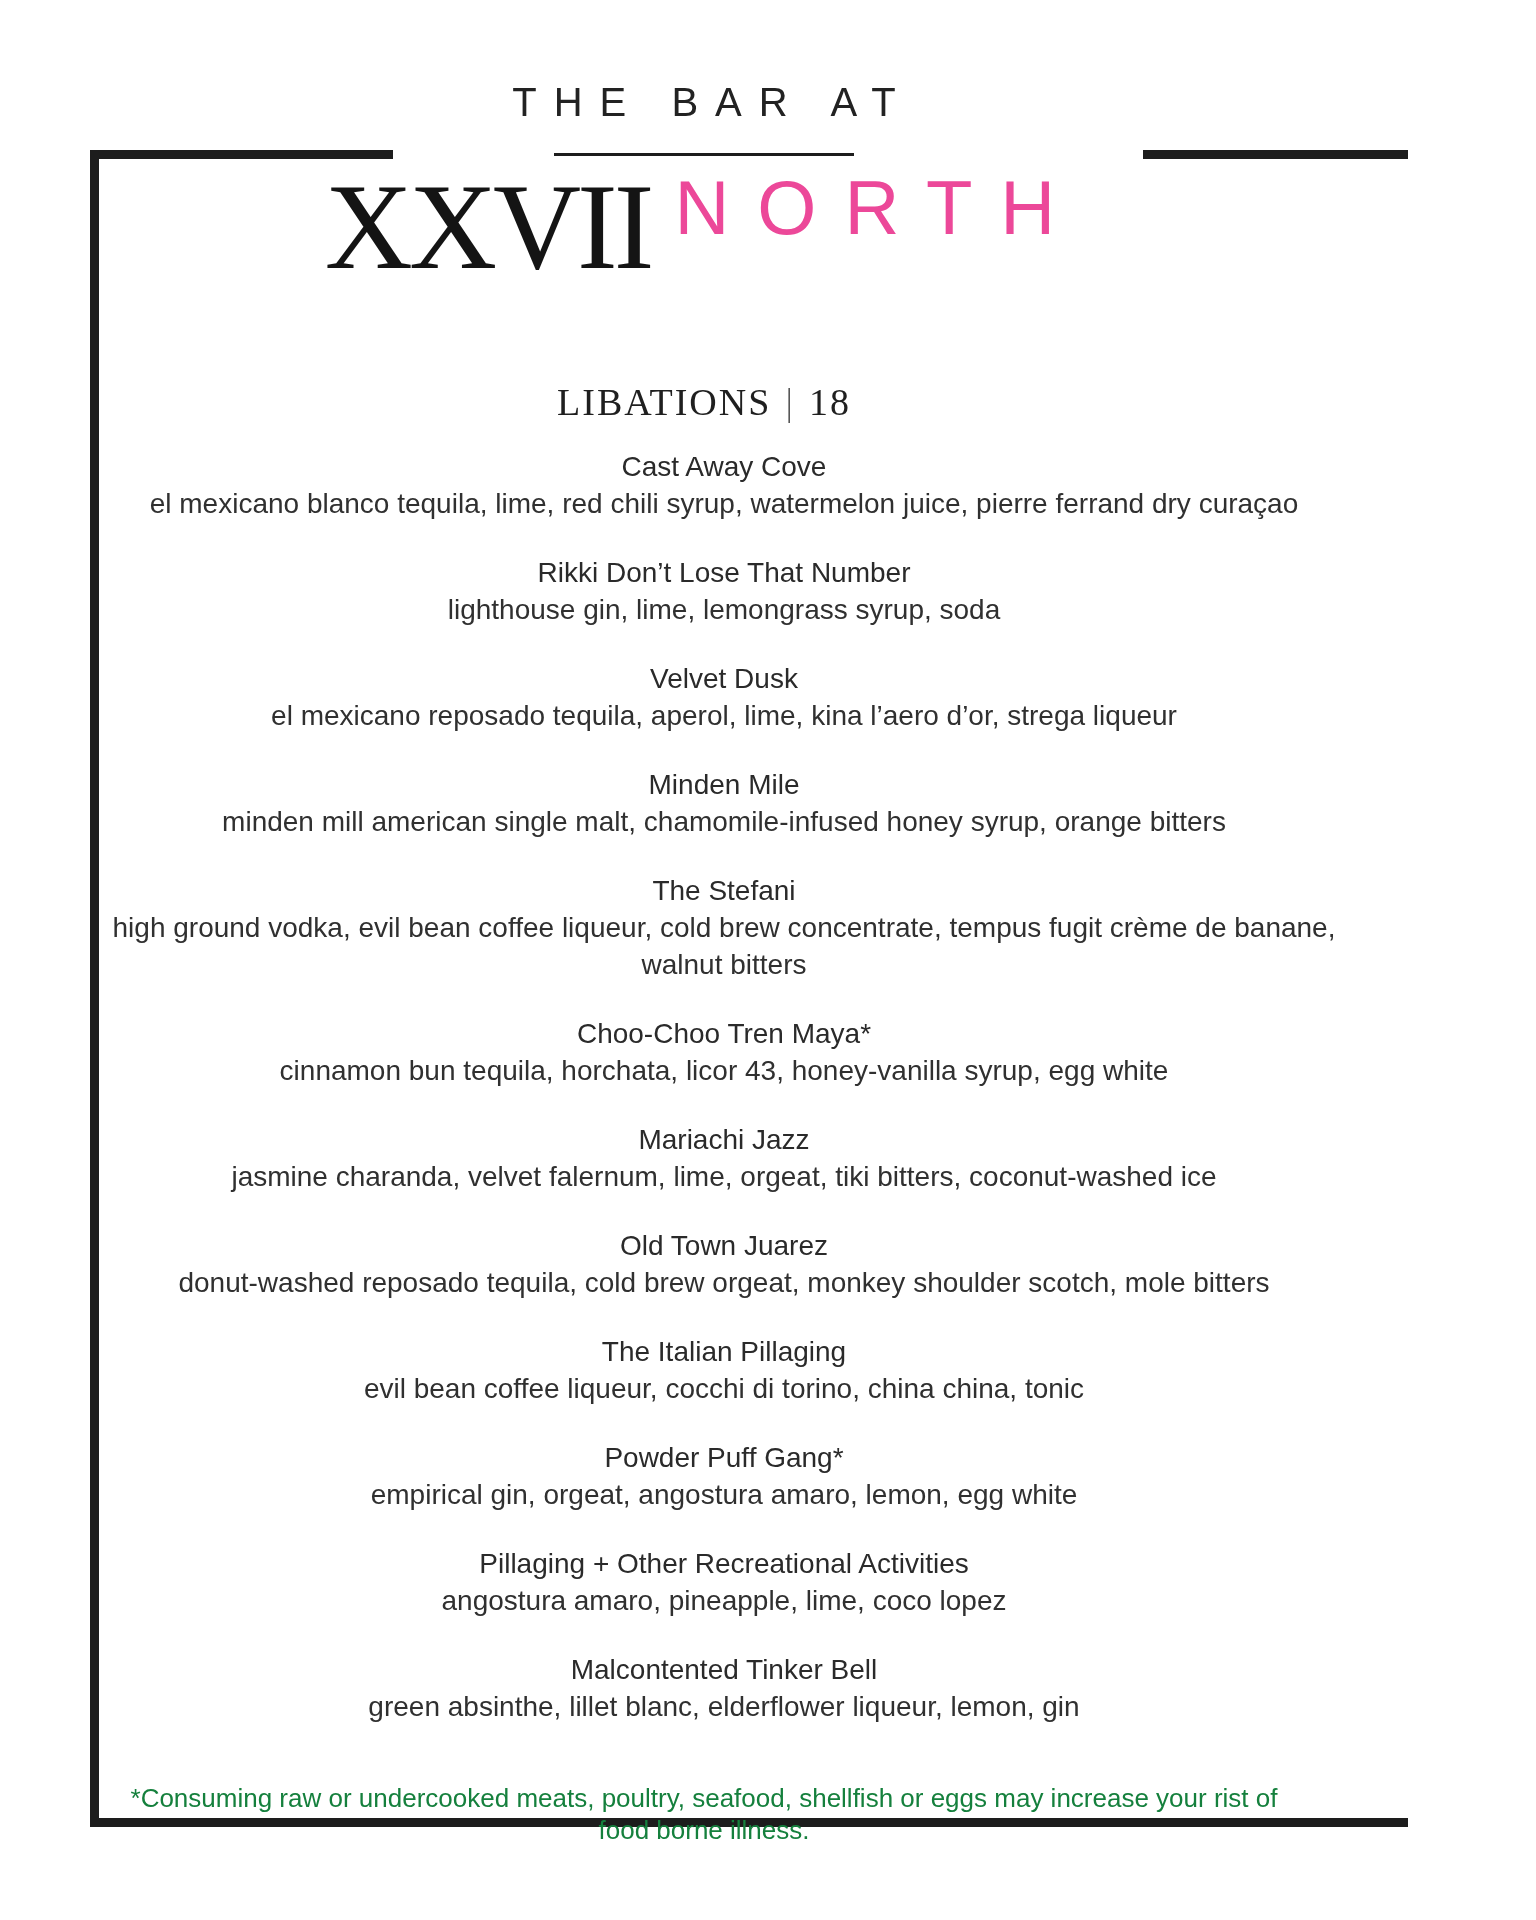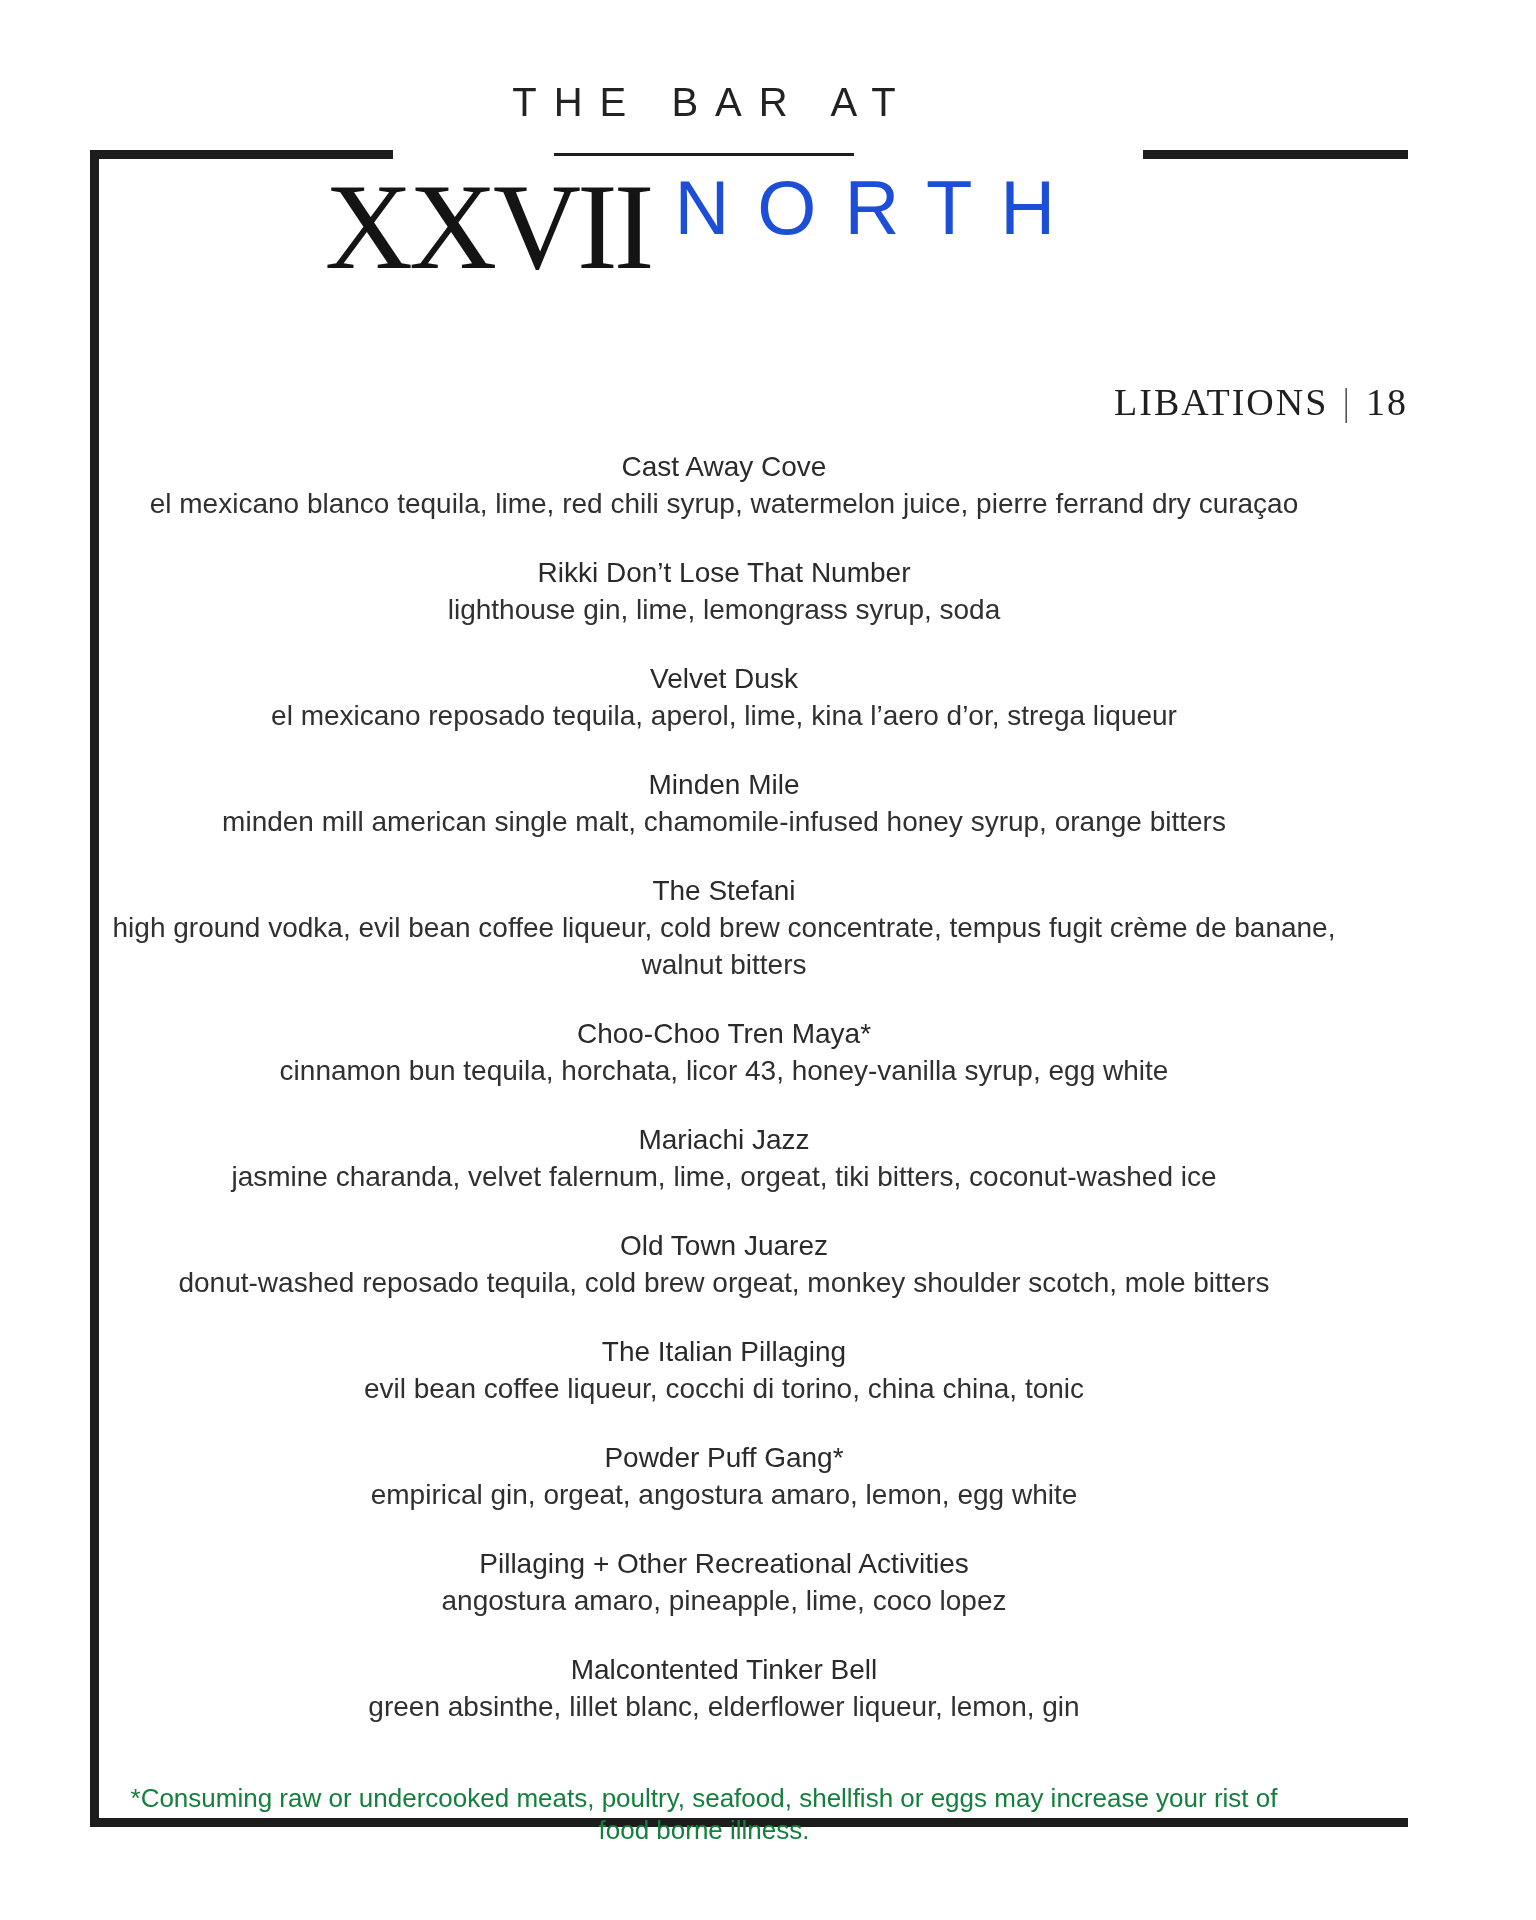--- a/index.html
+++ b/index.html
@@ -66,31 +66,31 @@
     font-family: "Liberation Serif", serif;
     font-size: 122px;
     line-height: 1;
     letter-spacing: -4px;
     color: #141414;
   }
   .brand-name {
     font-size: 76px;
     line-height: 1;
     letter-spacing: 28px;
-    color: #1d4ed8;
+    color: #ec4899;
     margin-top: 4px;
   }
 
   
   .section-title {
     position: absolute;
     top: 380px;
     left: 0;
     right: 0;
-    text-align: right;
+    text-align: center;
     font-family: "Liberation Serif", serif;
     font-size: 38px;
     letter-spacing: 2px;
     color: #1f1f1f;
   }
   .section-title .sep {
     display: inline-block;
     margin: 0 14px;
     font-weight: 400;
     transform: scaleX(0.7);

